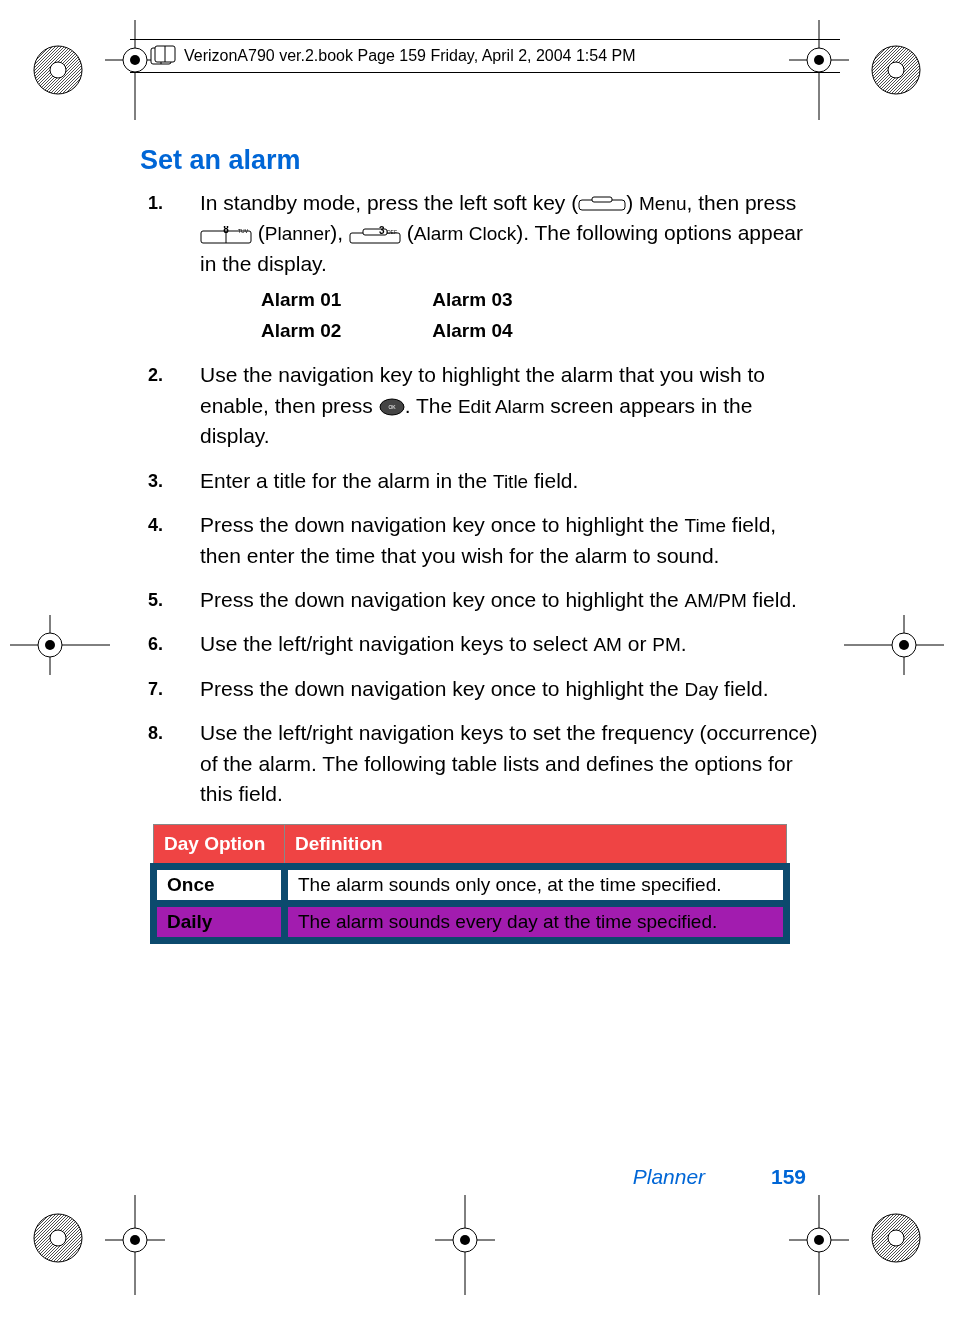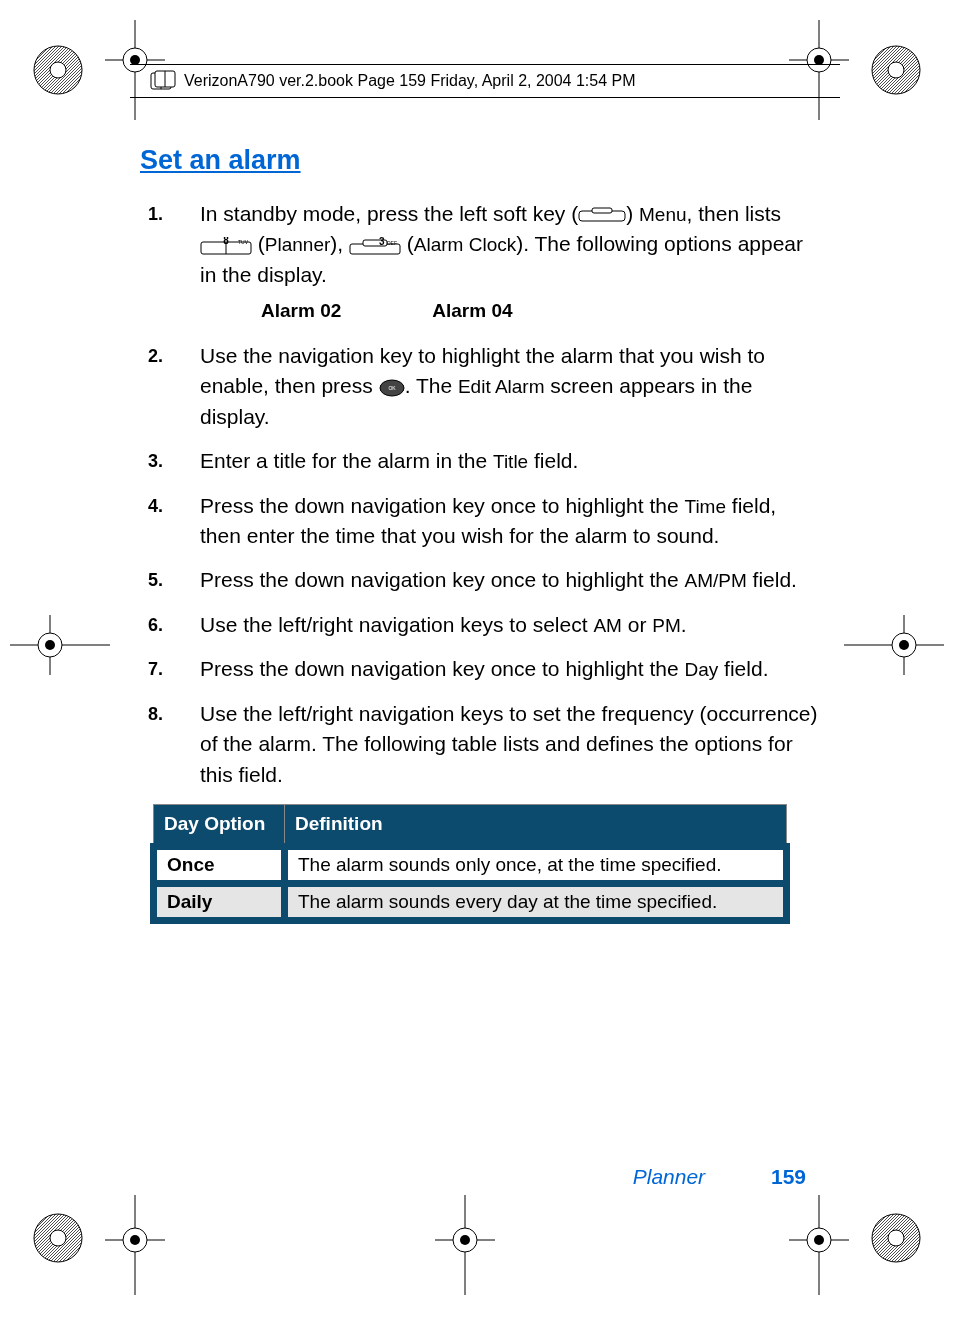--- a/index.html
+++ b/index.html
@@ -8,42 +8,41 @@
     font-family: Arial, Helvetica, sans-serif;
     background: #fff;
     width: 954px;
     height: 1319px;
     position: relative;
     color: #000;
   }
   .header-line {
     position: absolute;
     left: 130px;
-    top: 64px;
+    top: 39px;
     width: 690px;
     border-top: 1px solid #000;
     border-bottom: 1px solid #000;
     height: 32px;
     display: flex;
     align-items: center;
     padding-left: 20px;
   }
   .content {
     position: absolute;
     left: 140px;
     top: 145px;
     width: 680px;
   }
   .heading {
     color: #0066d6;
     font-size: 27px;
     font-weight: bold;
     font-family: Arial, sans-serif;
-    margin-bottom: 23px;
-    text-decoration: underline;
+    margin-bottom: 12px;
   }
   ol.steps {
     list-style: none;
     padding: 0;
     margin: 0;
     counter-reset: step;
   }
   ol.steps > li {
     counter-increment: step;
     position: relative;
@@ -80,42 +79,42 @@
     padding-right: 90px;
     padding-bottom: 2px;
   }
   table.defs {
     border-collapse: collapse;
     width: 640px;
     margin-left: 10px;
     margin-top: 10px;
   }
   table.defs th {
-    background: #0c4a6e;
+    background: #ef4444;
     color: #fff;
     font-weight: bold;
     text-align: left;
     padding: 8px 10px;
     border: 1px solid #888;
     font-size: 19px;
   }
   table.defs th:first-child {
     width: 110px;
   }
   table.defs td {
     border: 7px solid #0c4a6e;
     padding: 4px 10px;
     font-size: 19px;
     vertical-align: middle;
   }
   table.defs td:first-child {
     font-weight: bold;
   }
   table.defs tr.alt td {
-    background: #e5e5e5;
+    background: #a21caf;
   }
   .footer {
     position: absolute;
     top: 1165px;
     right: 148px;
     font-size: 21px;
   }
   .footer-section {
     color: #0066d6;
     font-style: italic;
@@ -205,34 +204,38 @@
 </div>
 
 <div class="content">
   <div class="heading">Set an alarm</div>
 
   <ol class="steps">
     <li>
       <span>In standby mode, press the left soft key (</span><svg class="softkey-icon" width="48" height="16">
           <rect x="1" y="4" width="46" height="10" rx="3" fill="#fff" stroke="#000"></rect>
           <rect x="14" y="1" width="20" height="5" rx="2" fill="#fff" stroke="#000"></rect>
-        </svg><span>) </span><span class="bold">Menu</span><span>, then lists </span><svg class="key-icon" width="52" height="18">
+        </svg><span>) </span><span class="bold">Menu</span><span>, then press </span><svg class="key-icon" width="52" height="18">
           <rect x="1" y="5" width="50" height="12" rx="2" fill="#fff" stroke="#000"></rect>
           <line x1="26" y1="5" x2="26" y2="17" stroke="#000"></line>
           <text x="26" y="7" font-size="10" font-weight="bold" text-anchor="middle">8</text>
           <text x="38" y="7" font-size="5">TUV</text>
         </svg> (<span class="bold">Planner</span><span>), </span><svg class="key-icon" width="52" height="18">
           <rect x="1" y="7" width="50" height="10" rx="2" fill="#fff" stroke="#000"></rect>
           <rect x="14" y="3" width="24" height="6" rx="2" fill="#fff" stroke="#000"></rect>
           <text x="30" y="8" font-size="10" font-weight="bold">3</text>
           <text x="38" y="8" font-size="5">DEF</text>
         </svg>  (<span class="bold">Alarm Clock</span><span>). The following options appear in the display.</span>
       <div class="alarm-grid">
         <table>
           <tbody>
+              <tr>
+                <td>Alarm 01</td>
+                <td>Alarm 03</td>
+              </tr>
           <tr>
                 <td>Alarm 02</td>
                 <td>Alarm 04</td>
               </tr>
         </tbody>
           </table>
       </div>
     </li>
     <li>
       <span>Use the navigation key to highlight the alarm that you wish to enable, then press </span><svg class="ok-icon" width="26" height="18">

